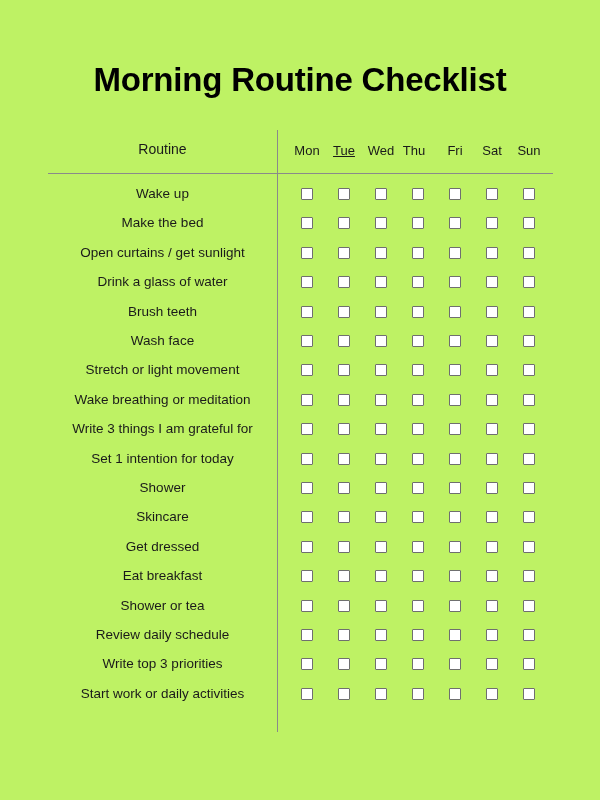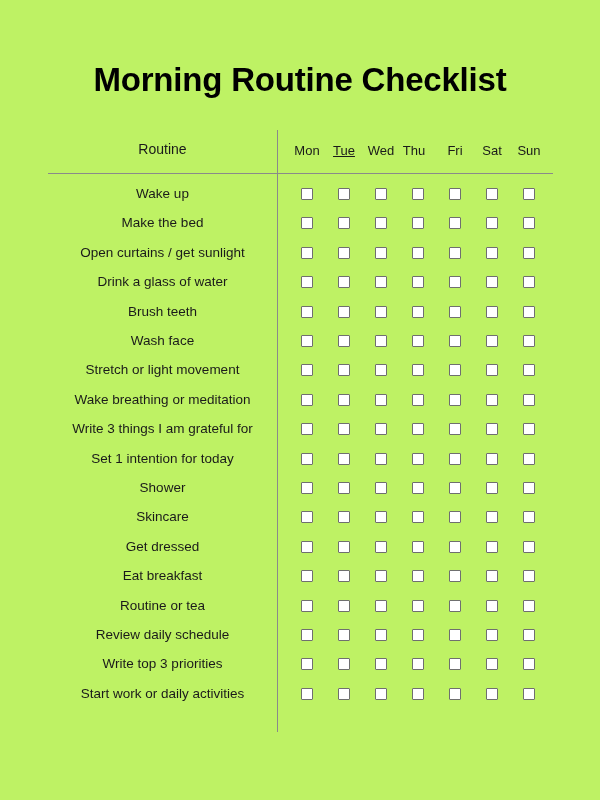--- a/index.html
+++ b/index.html
@@ -155,21 +155,21 @@
         <div class="row-label" style="top: 311.6px;">Brush teeth</div>
         <div class="row-label" style="top: 341px;">Wash face</div>
         <div class="row-label" style="top: 370.4px;">Stretch or light movement</div>
         <div class="row-label" style="top: 399.8px;">Wake breathing or meditation</div>
         <div class="row-label" style="top: 429.2px;">Write 3 things I am grateful for</div>
         <div class="row-label" style="top: 458.6px;">Set 1 intention for today</div>
         <div class="row-label" style="top: 488px;">Shower</div>
         <div class="row-label" style="top: 517.4px;">Skincare</div>
         <div class="row-label" style="top: 546.8px;">Get dressed</div>
         <div class="row-label" style="top: 576.2px;">Eat breakfast</div>
-        <div class="row-label" style="top: 605.6px;">Routine or tea</div>
+        <div class="row-label" style="top: 605.6px;">Shower or tea</div>
         <div class="row-label" style="top: 635px;">Review daily schedule</div>
         <div class="row-label" style="top: 664.4px;">Write top 3 priorities</div>
         <div class="row-label" style="top: 693.8px;">Start work or daily activities</div>
       </div>
     <div id="checkbox-grid">
         <div class="checkbox" role="checkbox" aria-checked="false" style="left: 307px; top: 194px;"></div>
         <div class="checkbox" role="checkbox" aria-checked="false" style="left: 344px; top: 194px;"></div>
         <div class="checkbox" role="checkbox" aria-checked="false" style="left: 381px; top: 194px;"></div>
         <div class="checkbox" role="checkbox" aria-checked="false" style="left: 418px; top: 194px;"></div>
         <div class="checkbox" role="checkbox" aria-checked="false" style="left: 455px; top: 194px;"></div>

